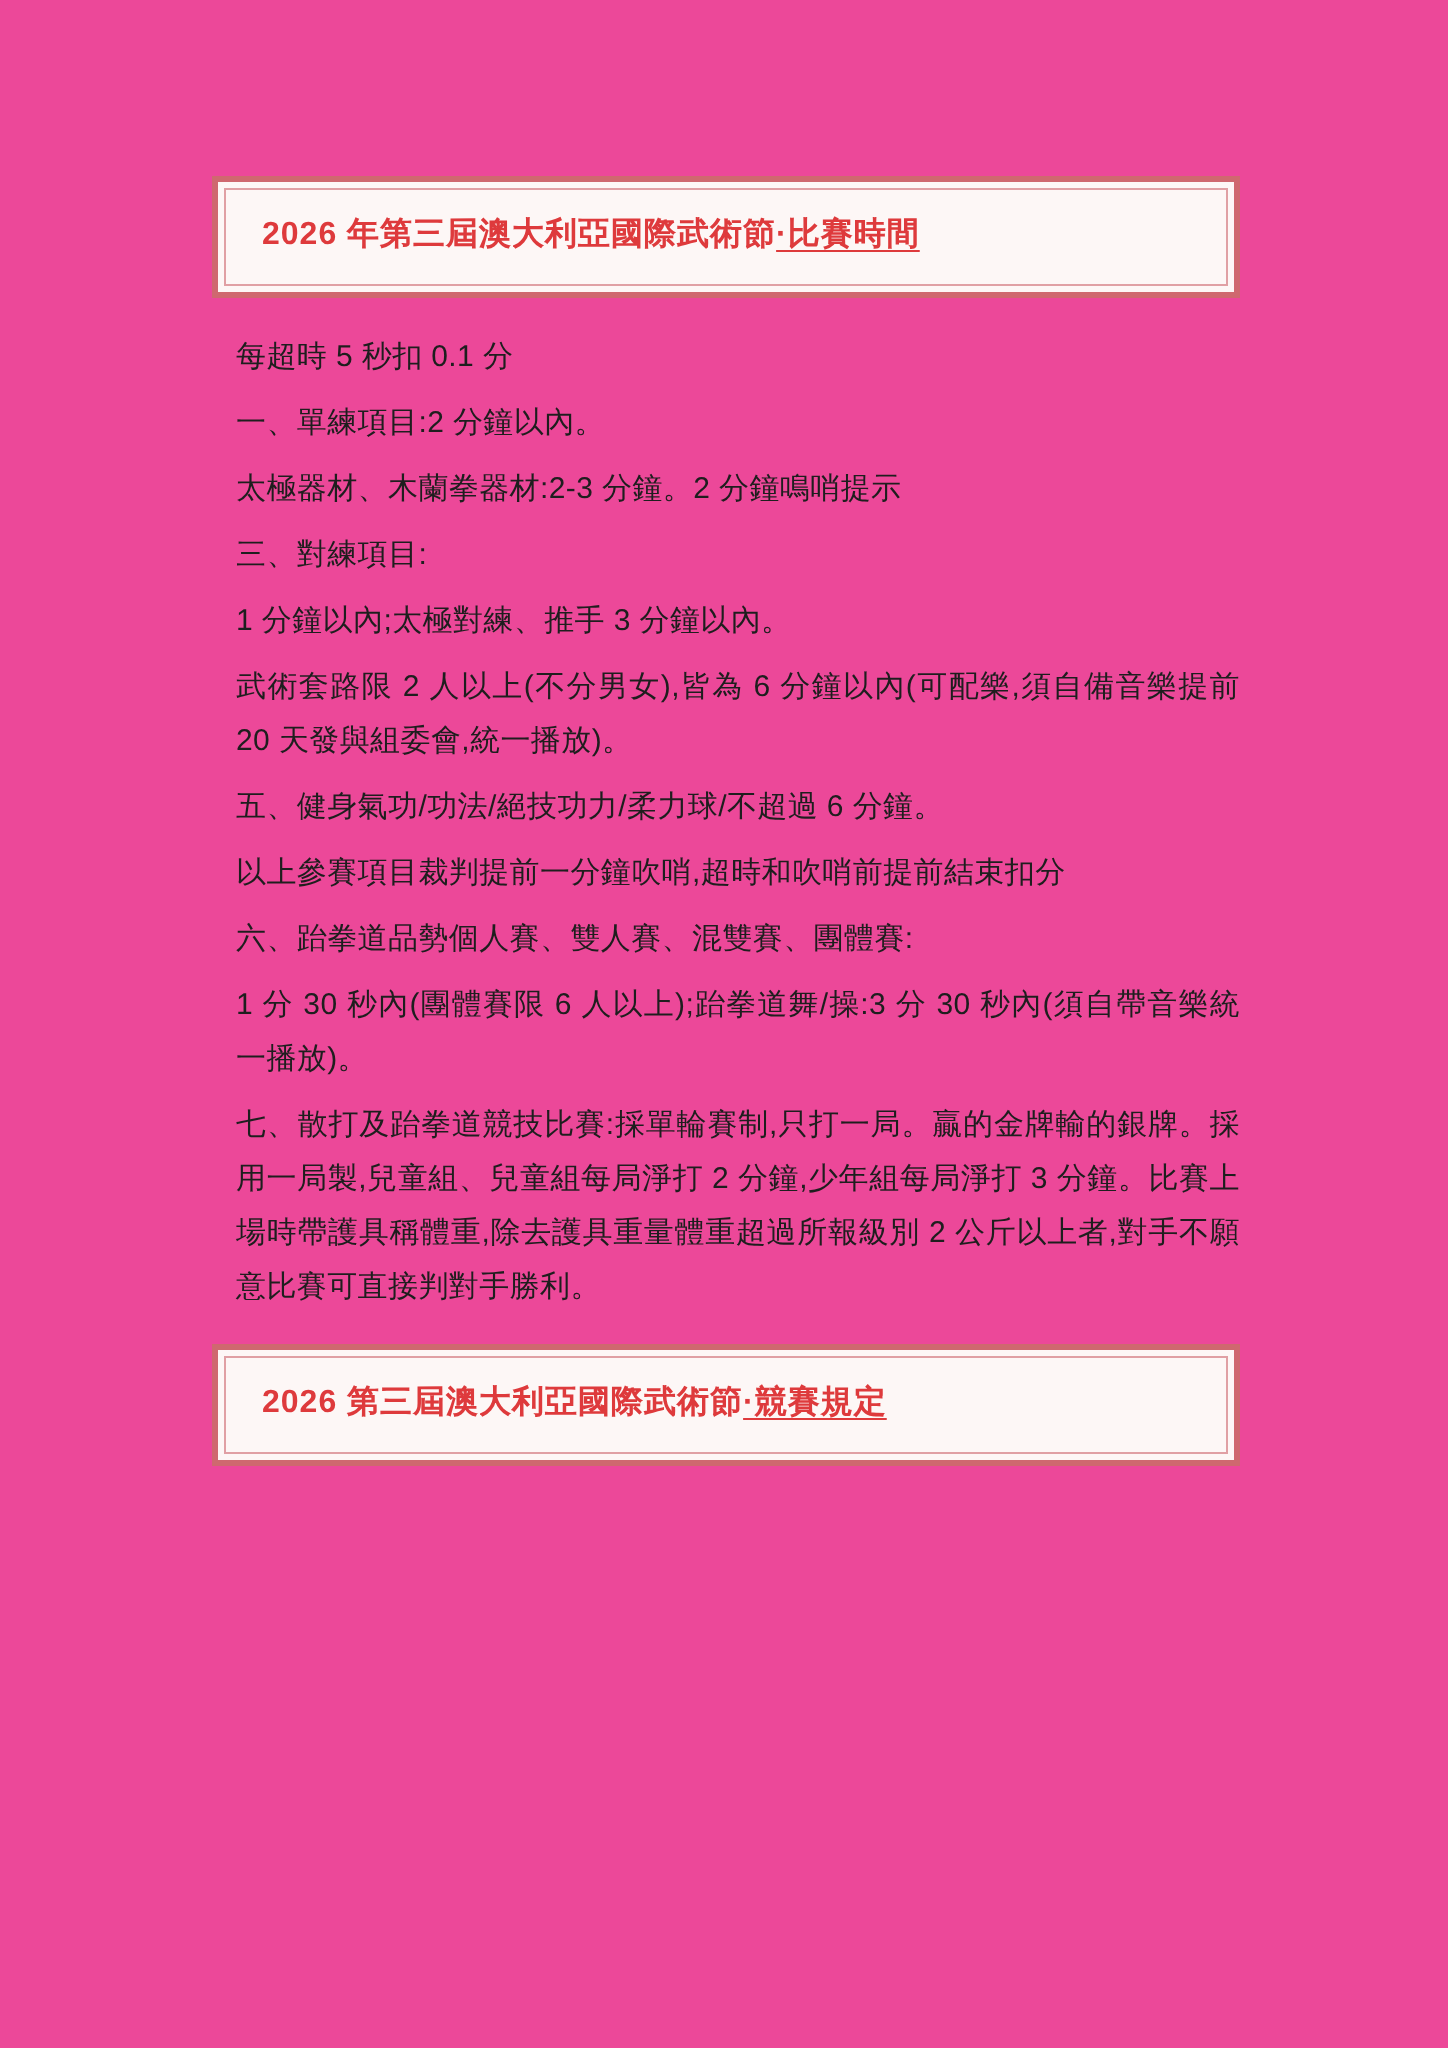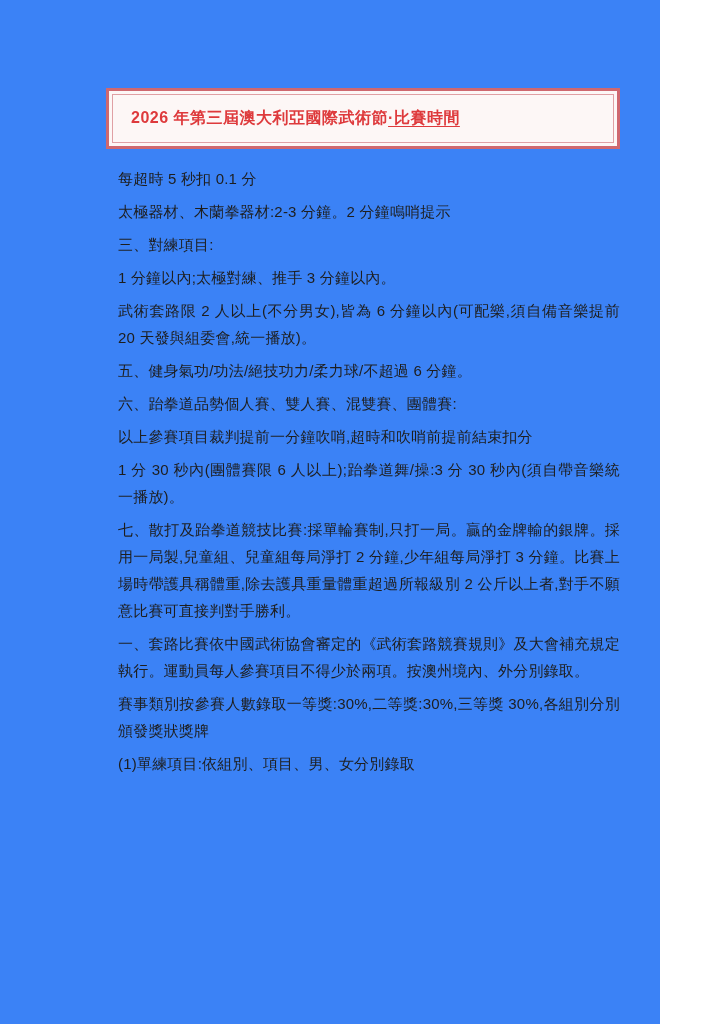--- a/index.html
+++ b/index.html
@@ -6,23 +6,23 @@
   html, body { margin: 0; padding: 0; }
   body {
     width: 724px;
     height: 1024px;
     background: #ffffff;
     font-family: "Liberation Sans", sans-serif;
     overflow: hidden;
   }
   .page {
     position: relative;
-    width: 660px;
+    width: 724px;
     height: 1024px;
-    background: #3b82f6;
+    background: #ec4899;
   }
   .content {
     position: absolute;
     left: 106px;
     top: 88px;
     width: 514px;
   }
   .title-box {
     border: 3px solid #cf686f;
     background: #fdf7f6;
@@ -65,34 +65,35 @@
   <div class="content">
 
     <section>
       <div class="title-box">
         <div class="title-box-inner">
           <h1 class="box-title"><span>2026 年第三屆澳大利亞國際武術節</span><span class="underlined">·比賽時間</span></h1>
         </div>
       </div>
       <div class="body-text">
         <p>每超時 5 秒扣 0.1 分</p>
+        <p>一、單練項目:2 分鐘以內。</p>
         <p>太極器材、木蘭拳器材:2-3 分鐘。2 分鐘鳴哨提示</p>
         <p>三、對練項目:</p>
         <p>1 分鐘以內;太極對練、推手 3 分鐘以內。</p>
         <p>武術套路限 2 人以上(不分男女),皆為 6 分鐘以內(可配樂,須自備音樂提前 20 天發與組委會,統一播放)。</p>
         <p>五、健身氣功/功法/絕技功力/柔力球/不超過 6 分鐘。</p>
+        <p>以上參賽項目裁判提前一分鐘吹哨,超時和吹哨前提前結束扣分</p>
         <p>六、跆拳道品勢個人賽、雙人賽、混雙賽、團體賽:</p>
-        <p>以上參賽項目裁判提前一分鐘吹哨,超時和吹哨前提前結束扣分</p>
         <p>1 分 30 秒內(團體賽限 6 人以上);跆拳道舞/操:3 分 30 秒內(須自帶音樂統一播放)。</p>
         <p>七、散打及跆拳道競技比賽:採單輪賽制,只打一局。贏的金牌輸的銀牌。採用一局製,兒童組、兒童組每局淨打 2 分鐘,少年組每局淨打 3 分鐘。比賽上場時帶護具稱體重,除去護具重量體重超過所報級別 2 公斤以上者,對手不願意比賽可直接判對手勝利。</p>
       </div>
     </section>
 
     <section>
-      <div class="body-text">
-        <p>一、套路比賽依中國武術協會審定的《武術套路競賽規則》及大會補充規定執行。運動員每人參賽項目不得少於兩項。按澳州境內、外分別錄取。</p>
-        <p>賽事類別按參賽人數錄取一等獎:30%,二等獎:30%,三等獎 30%,各組別分別頒發獎狀獎牌</p>
-        <p>(1)單練項目:依組別、項目、男、女分別錄取</p>
+      <div class="title-box second">
+        <div class="title-box-inner">
+          <h1 class="box-title"><span>2026 第三屆澳大利亞國際武術節</span><span class="underlined">·競賽規定</span></h1>
+        </div>
       </div>
     </section>
 
   </div>
 </div>
 
 </body></html>

